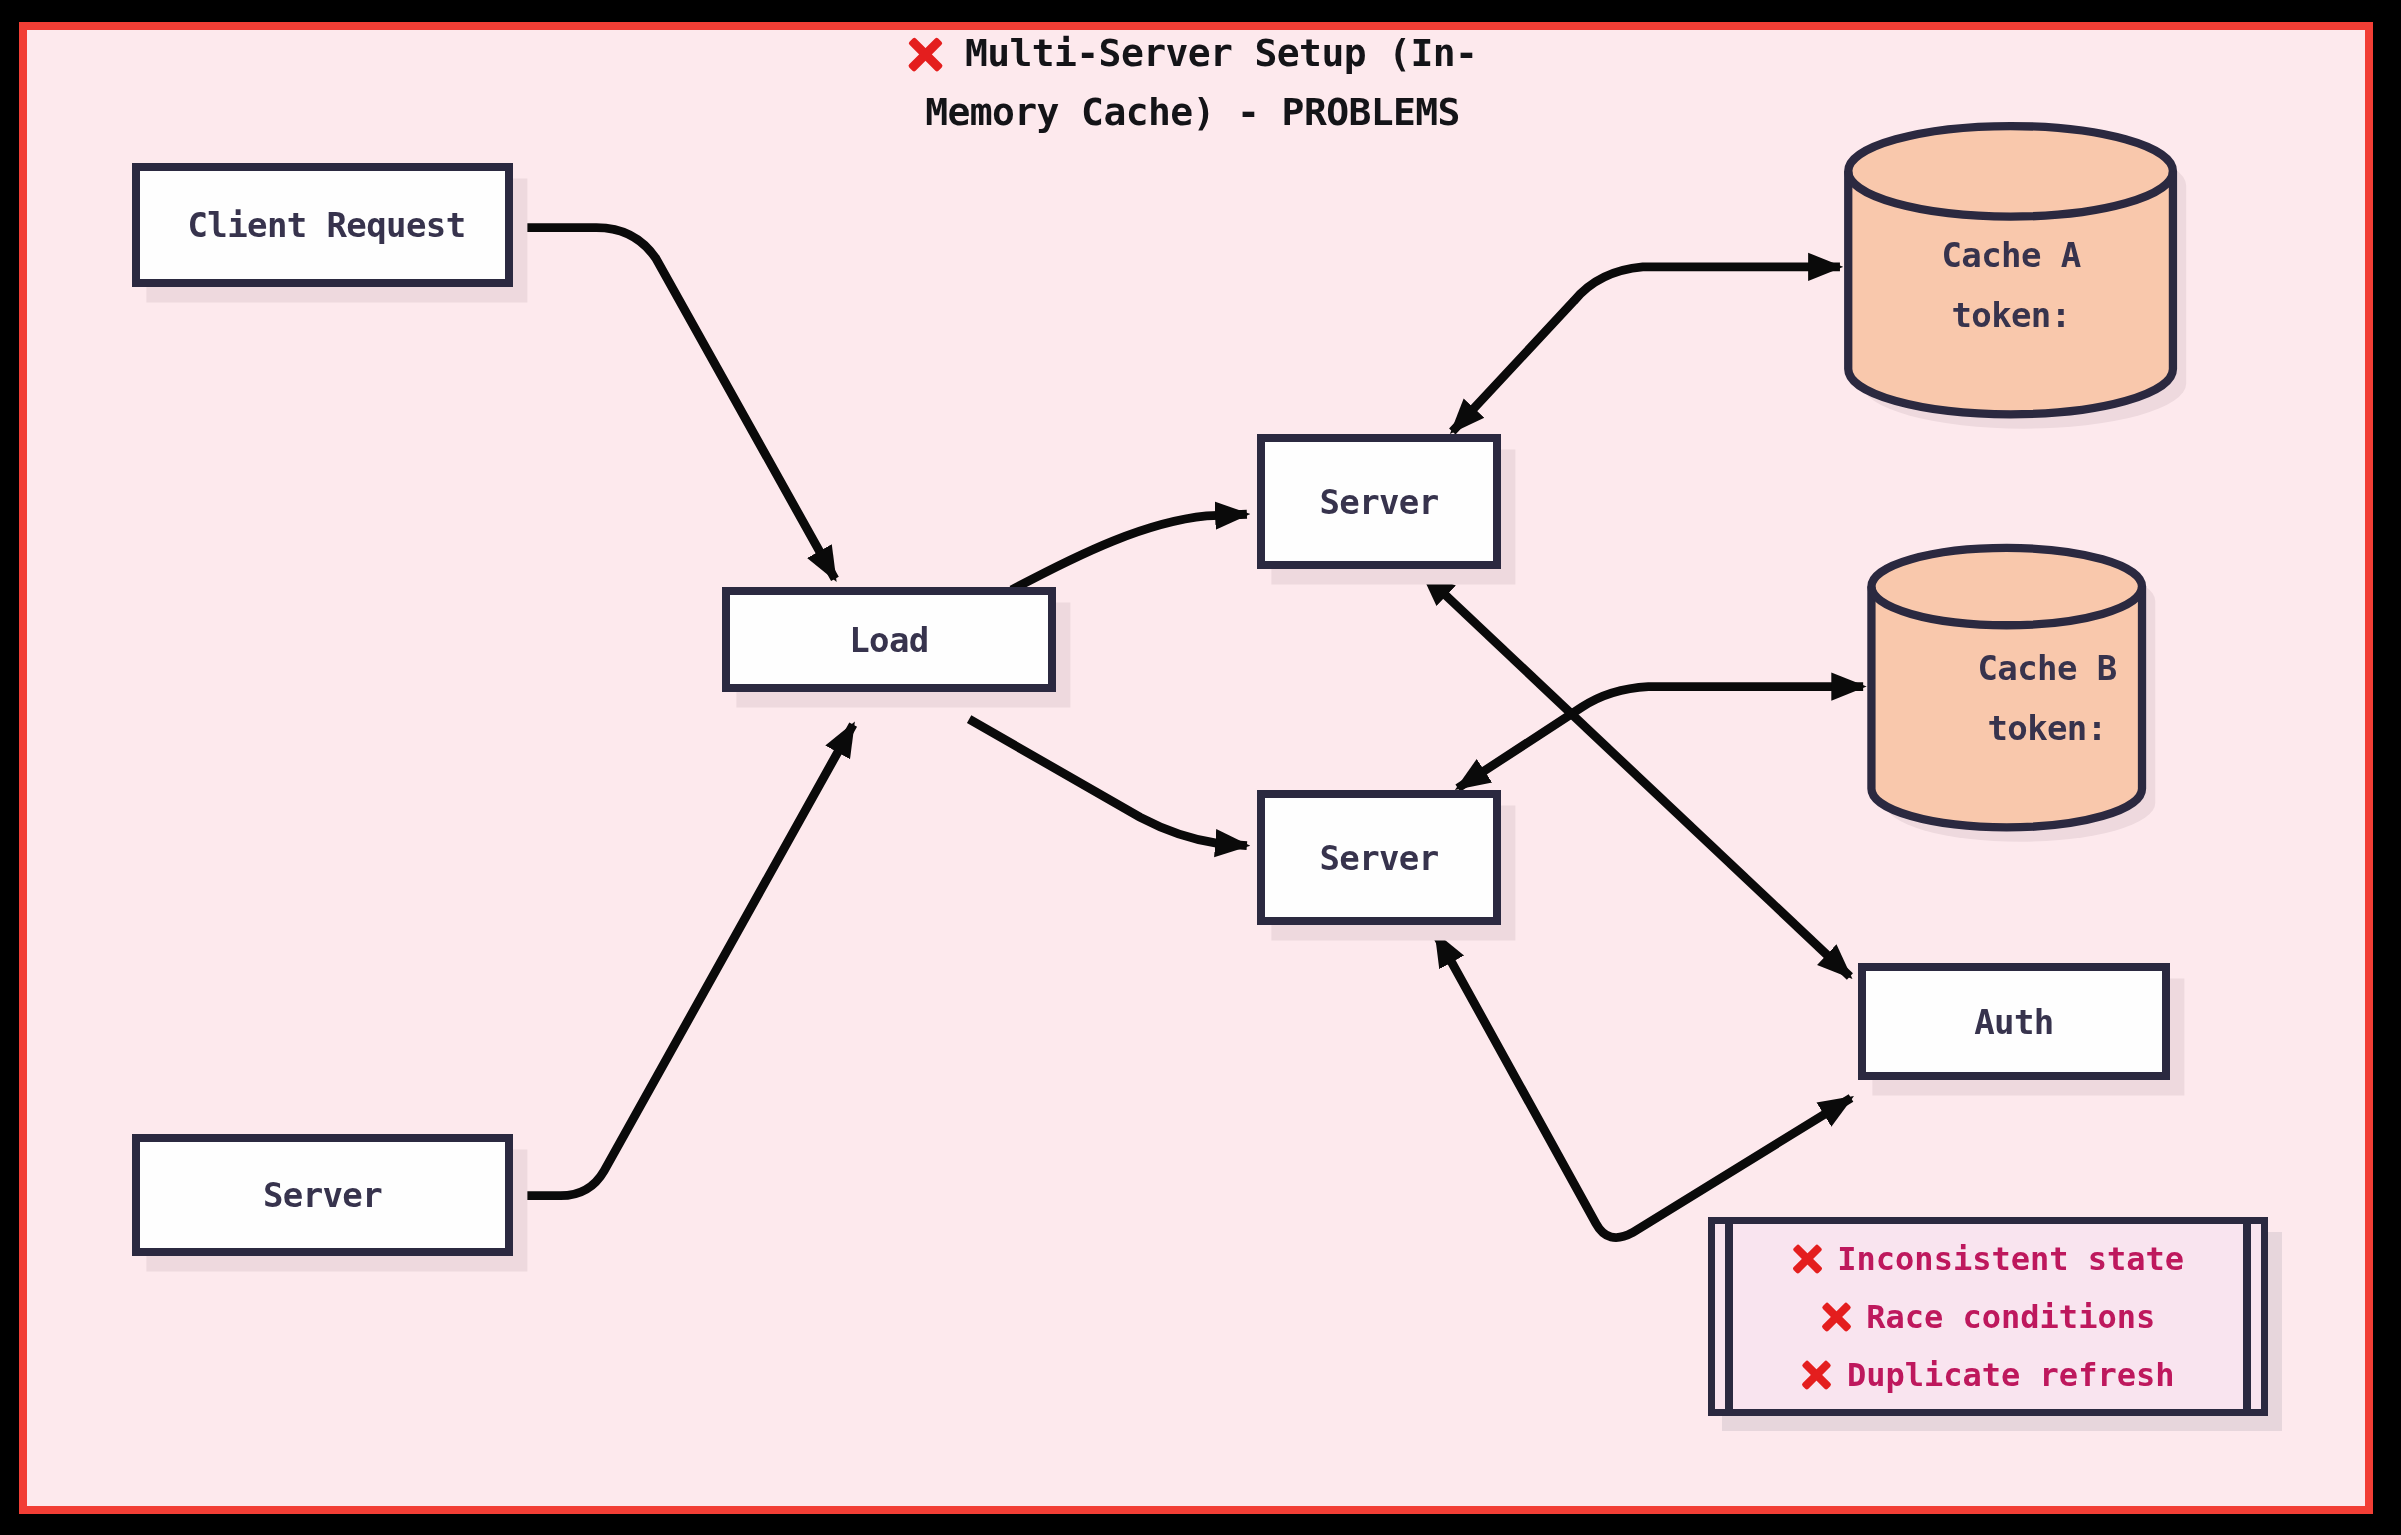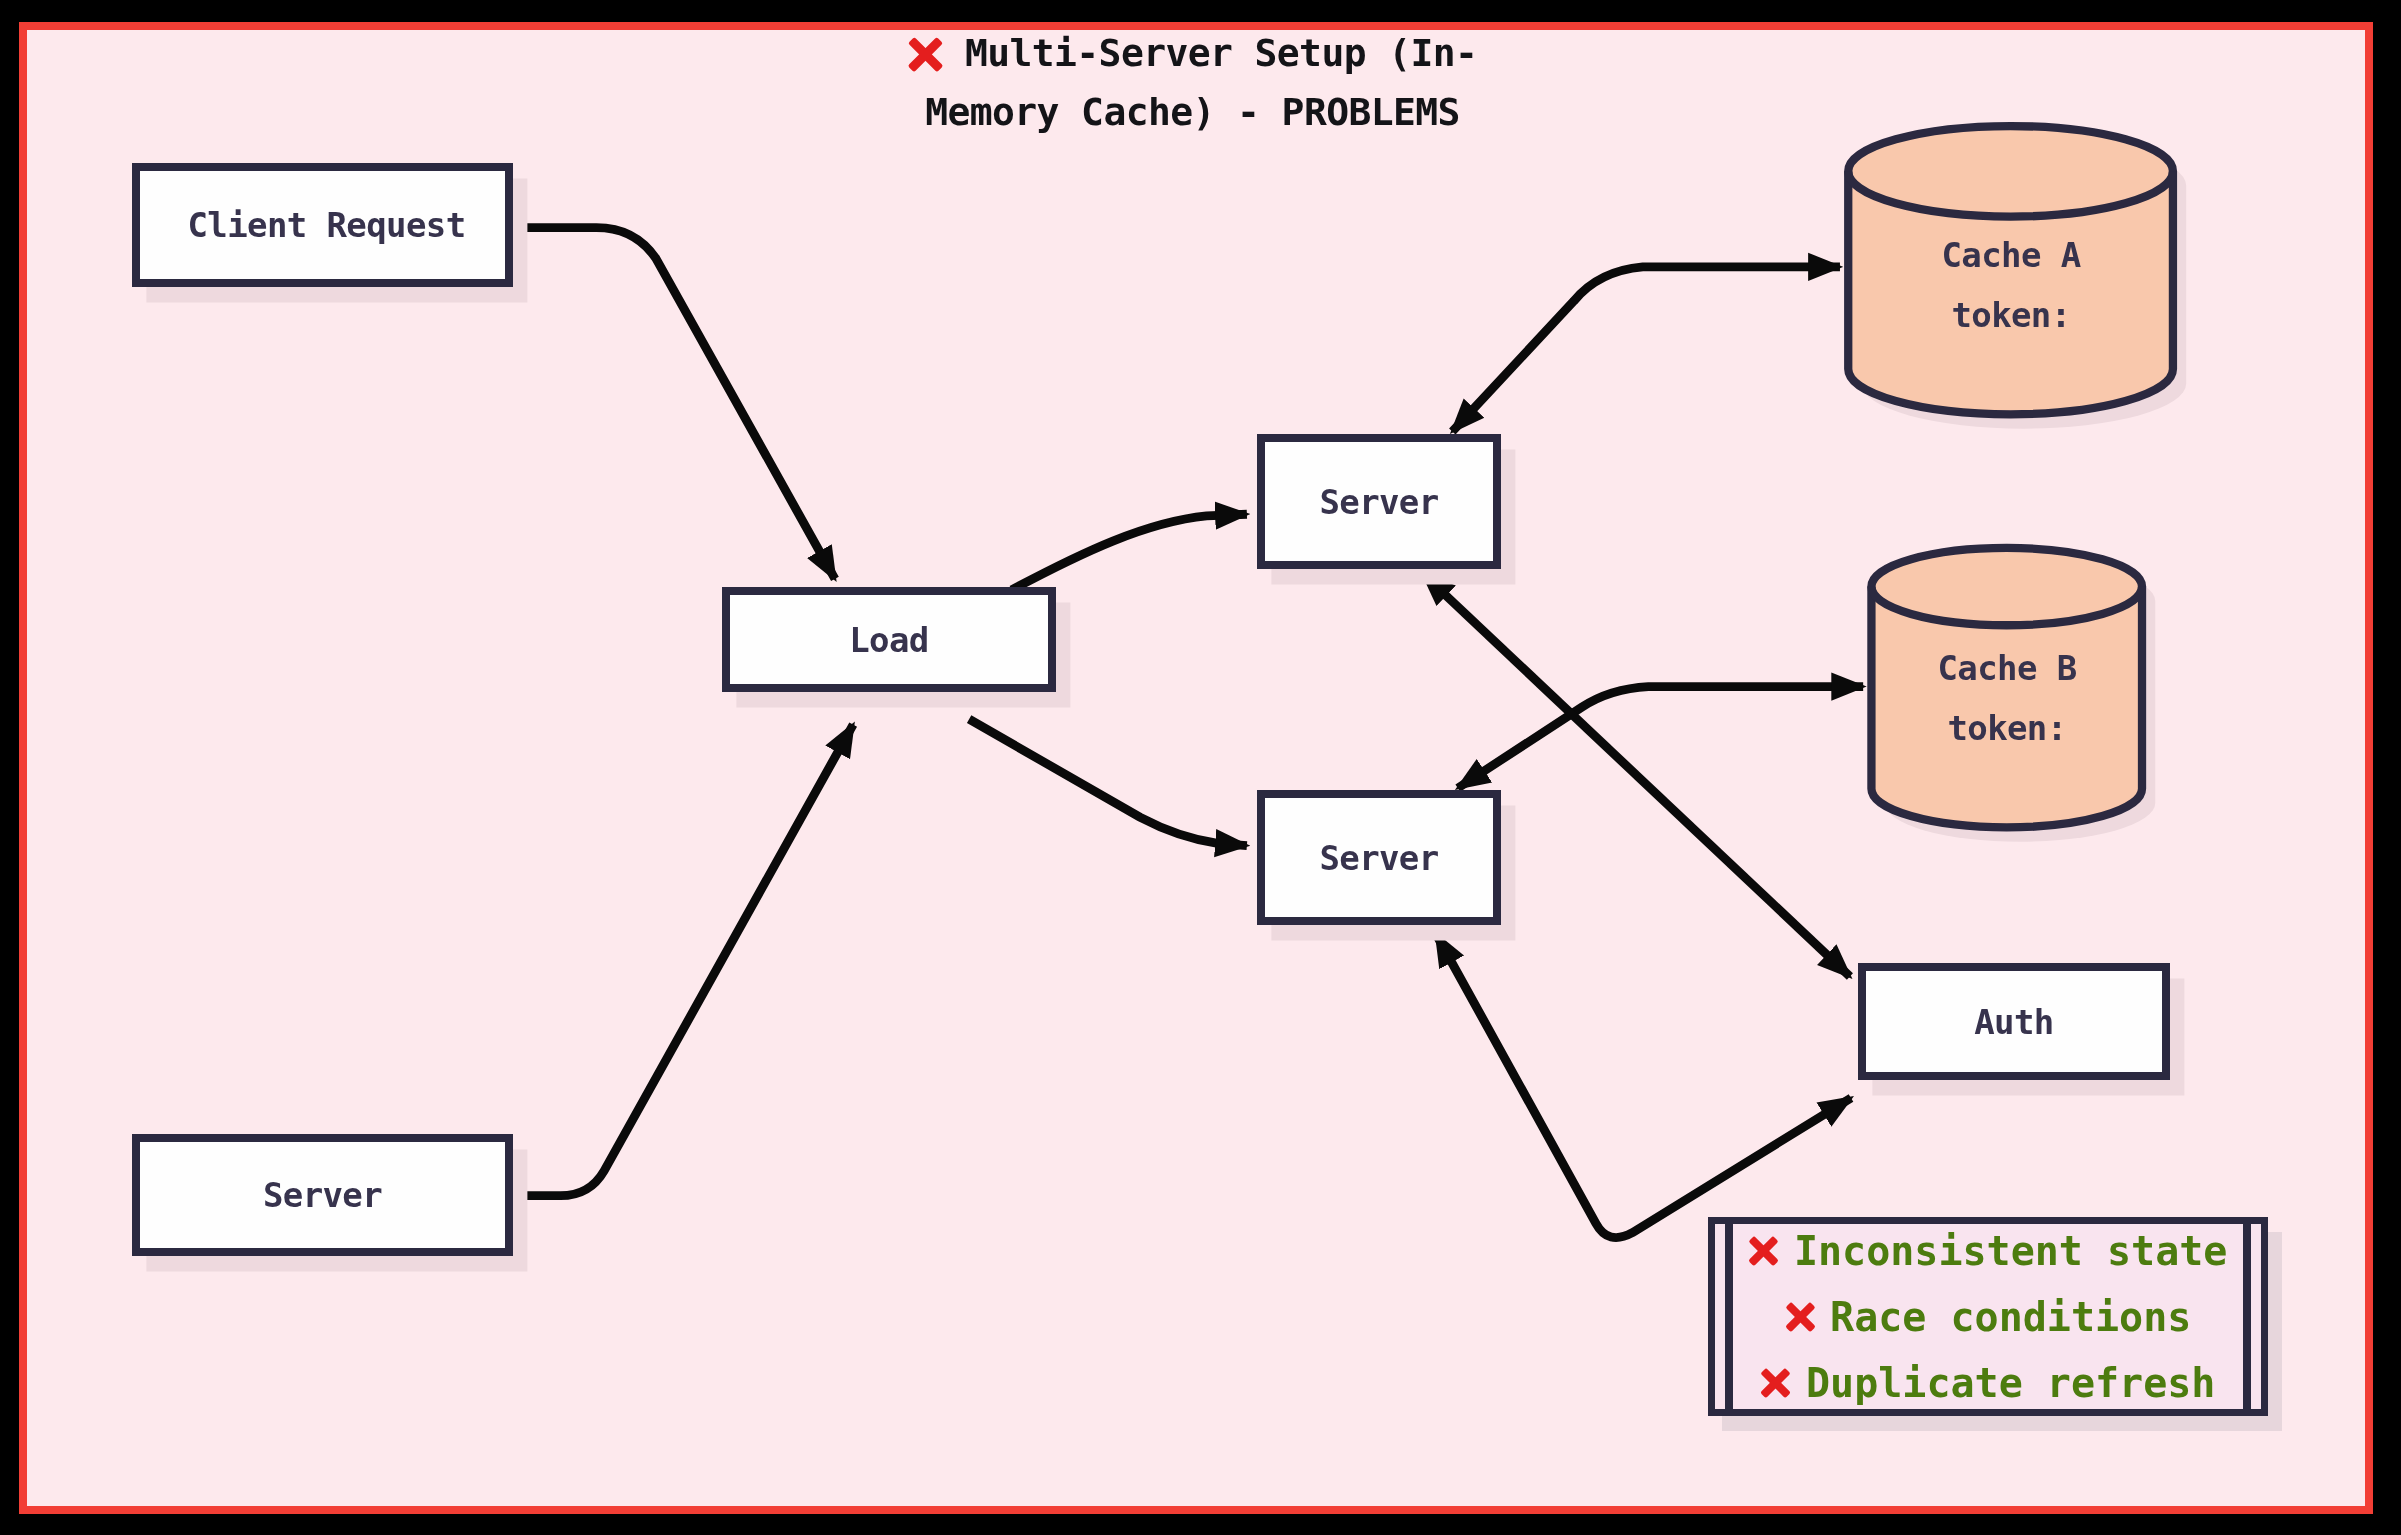--- a/index.html
+++ b/index.html
@@ -22,21 +22,21 @@
   .xmark.lg{width:35px;height:35px;vertical-align:-5.5px;}
   .xmark.lg::before,.xmark.lg::after{left:-2.2px;top:13.3px;width:41px;height:9.4px;}
   .problems{position:absolute;left:1708px;top:1217px;width:560px;height:199px;
             background:#f9e4ef;border:7.7px solid #2b2940;box-sizing:border-box;
             box-shadow:14px 15px 0 0 #e7d6dc;
             display:flex;flex-direction:column;justify-content:center;gap:20px;}
   .problems .edge{position:absolute;top:0;bottom:0;width:7.7px;background:#2b2940;}
   .problems .edge.l{left:10px;}
   .problems .edge.r{right:10px;}
   .prow{display:flex;align-items:center;justify-content:center;gap:14.4px;
-        color:#4d7c0f;font-weight:600;font-size:40px;white-space:nowrap;}
+        color:#be185d;font-weight:600;font-size:32px;white-space:nowrap;}
 </style>
 </head>
 <body>
 
 <div id="canvas">
 
   <div class="field"></div>
 
   <svg class="layer" width="2401" height="1536" viewBox="0 0 4348 2781">
     <defs>
@@ -103,21 +103,21 @@
   </div>
 
   <div class="node" style="left:1858px;top:963px;width:312px;height:117px;">
     <span class="lbl">Auth</span>
   </div>
 
   <div class="cyl-lbl" style="left:1873px;top:225px;width:276px;">
     <div class="lbl">Cache A</div>
     <div class="lbl">token:</div>
   </div>
-  <div class="cyl-lbl" style="left:1869px;top:638px;width:276px;">
+  <div class="cyl-lbl" style="left:1869px;top:638px;width:276px;padding-left:40px;">
     <div class="lbl">Cache B</div>
     <div class="lbl">token:</div>
   </div>
 
   <div class="problems">
     <div class="edge l"></div>
     <div class="edge r"></div>
     <div class="prow">
       <span class="xmark"></span>
       <span>Inconsistent state</span>

